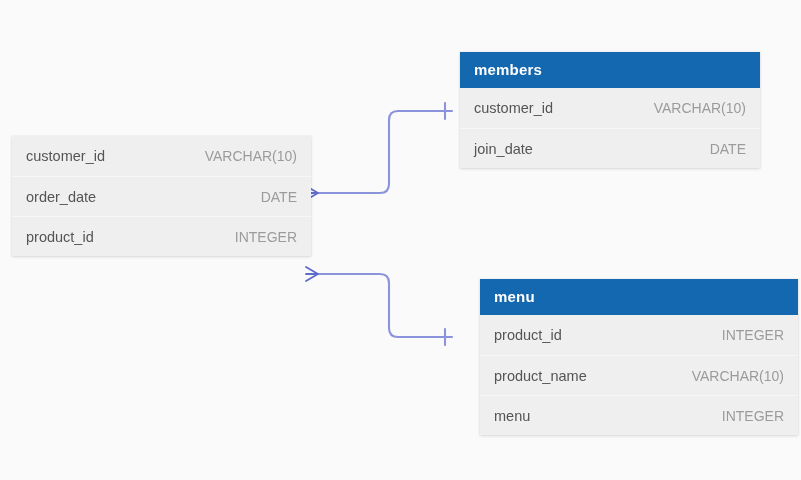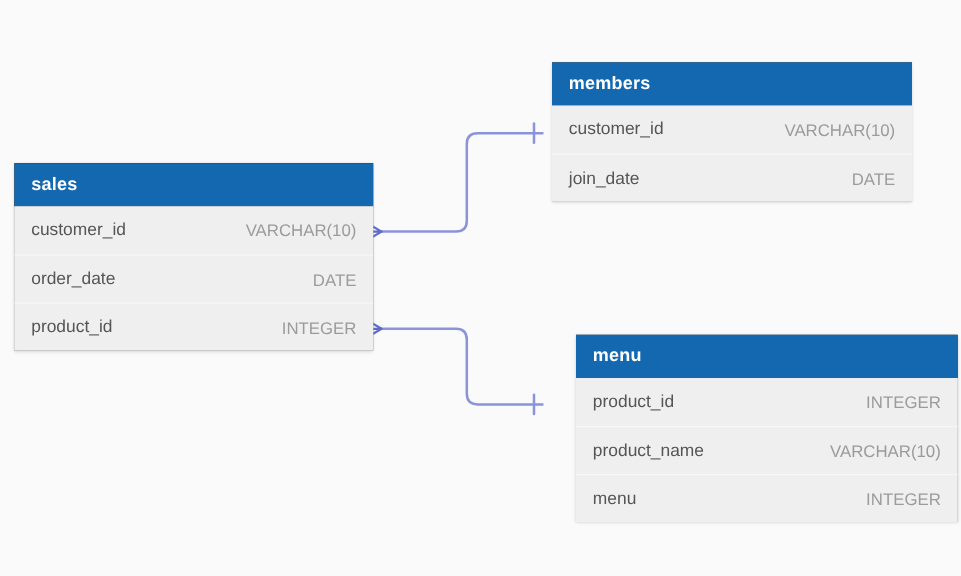--- a/index.html
+++ b/index.html
@@ -23,21 +23,21 @@
     position: absolute;
     left: 0;
     top: 0;
     width: 801px;
     height: 480px;
     pointer-events: none;
   }
   .entity {
     position: absolute;
     box-shadow: 0 1px 3px rgba(0,0,0,0.13), 0 0 0 1px rgba(0,0,0,0.02);
-    background: #000000;
+    background: #fca5a5;
     box-sizing: border-box;
   }
   .entity-header {
     background: #1368af;
     color: #ffffff;
     font-weight: bold;
     font-size: 15px;
     line-height: 36px;
     height: 36px;
     padding: 0 0 0 14px;
@@ -95,21 +95,20 @@
     <g>
       <path d="M 318 274 L 380 274 Q 389 274 389 283 L 389 328 Q 389 337 398 337 L 452 337" fill="none" stroke="#8b93db" stroke-width="2.1" stroke-linecap="round"></path>
 
       <path d="M 318 274 L 306 267 M 318 274 L 306 281 M 318 274 L 306 274" fill="none" stroke="#5f6bc9" stroke-width="1.8" stroke-linecap="round"></path>
 
       <line x1="445" y1="329" x2="445" y2="345" stroke="#8b93db" stroke-width="2.1" stroke-linecap="round"></line>
     </g>
   </svg>
 
   <div class="entity" id="entity-sales">
-    <div class="entity-header">sales</div>
     <div class="entity-rows">
       <div class="attr-row">
         <span class="attr-name">customer_id</span>
         <span class="attr-type">VARCHAR(10)</span>
       </div>
       <div class="attr-row">
         <span class="attr-name">order_date</span>
         <span class="attr-type">DATE</span>
       </div>
       <div class="attr-row">

